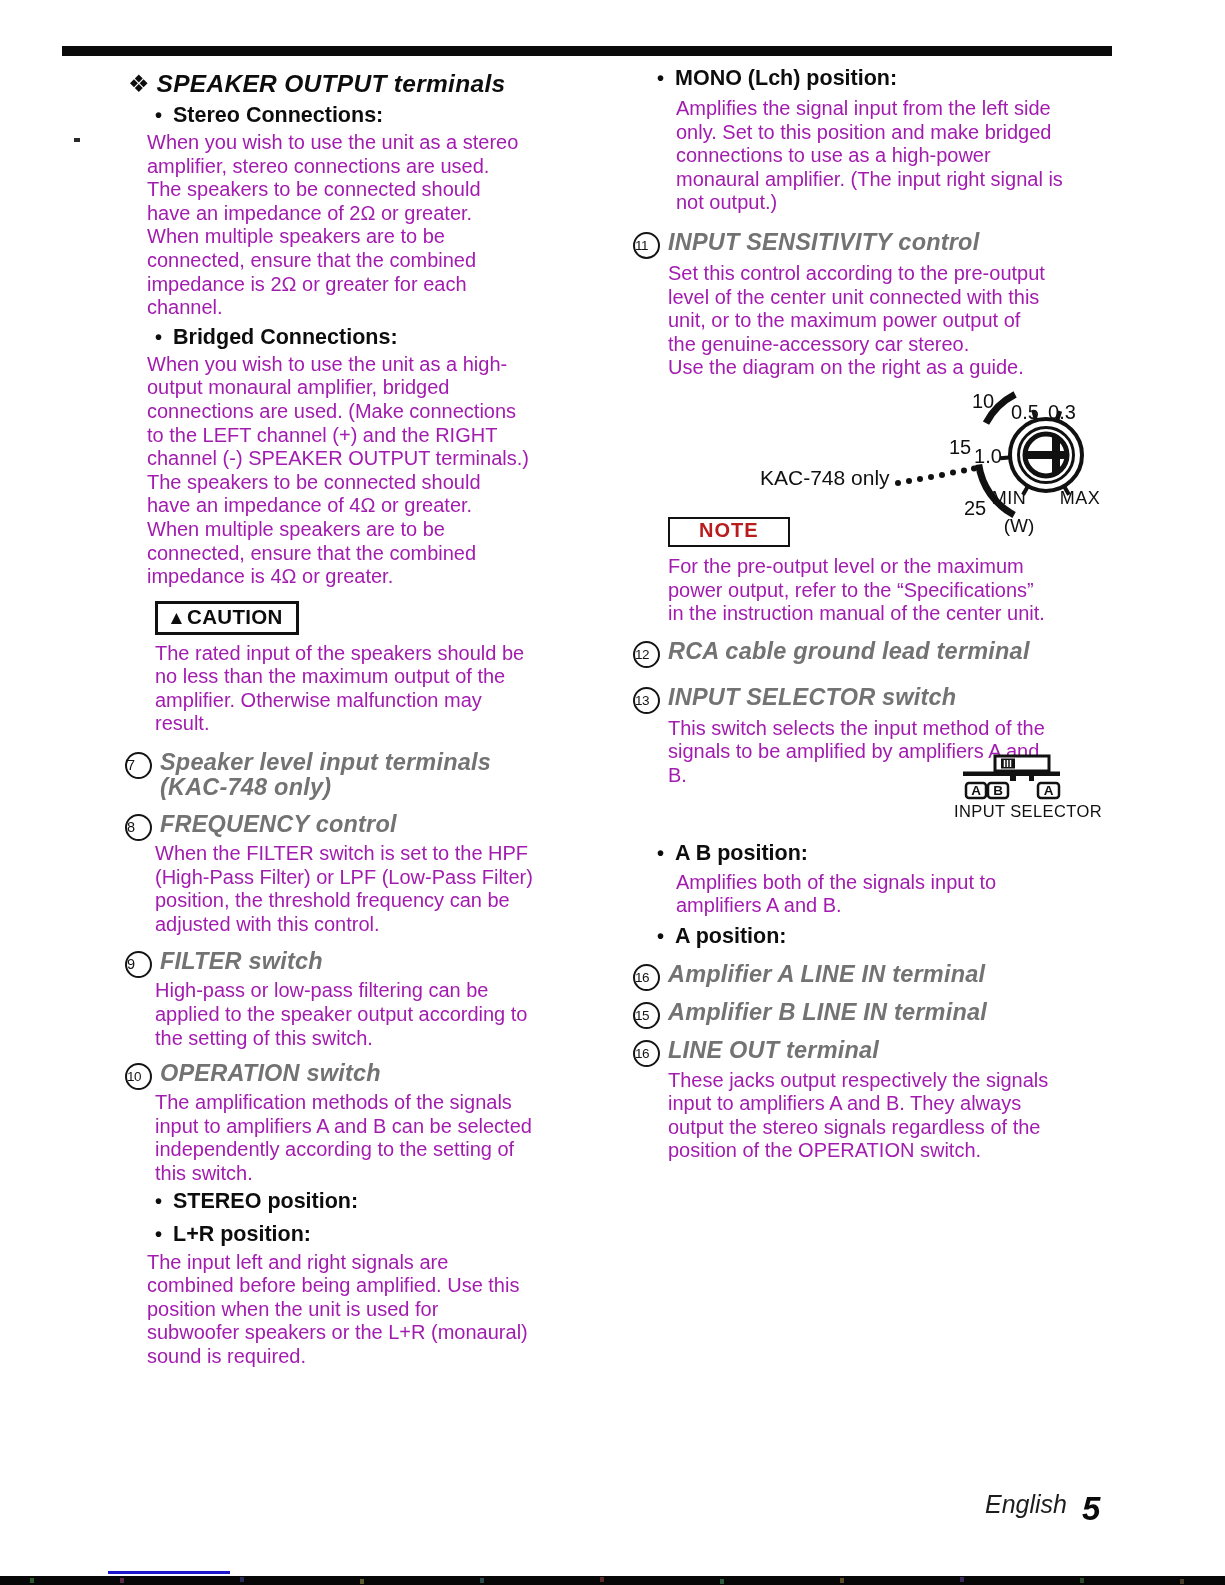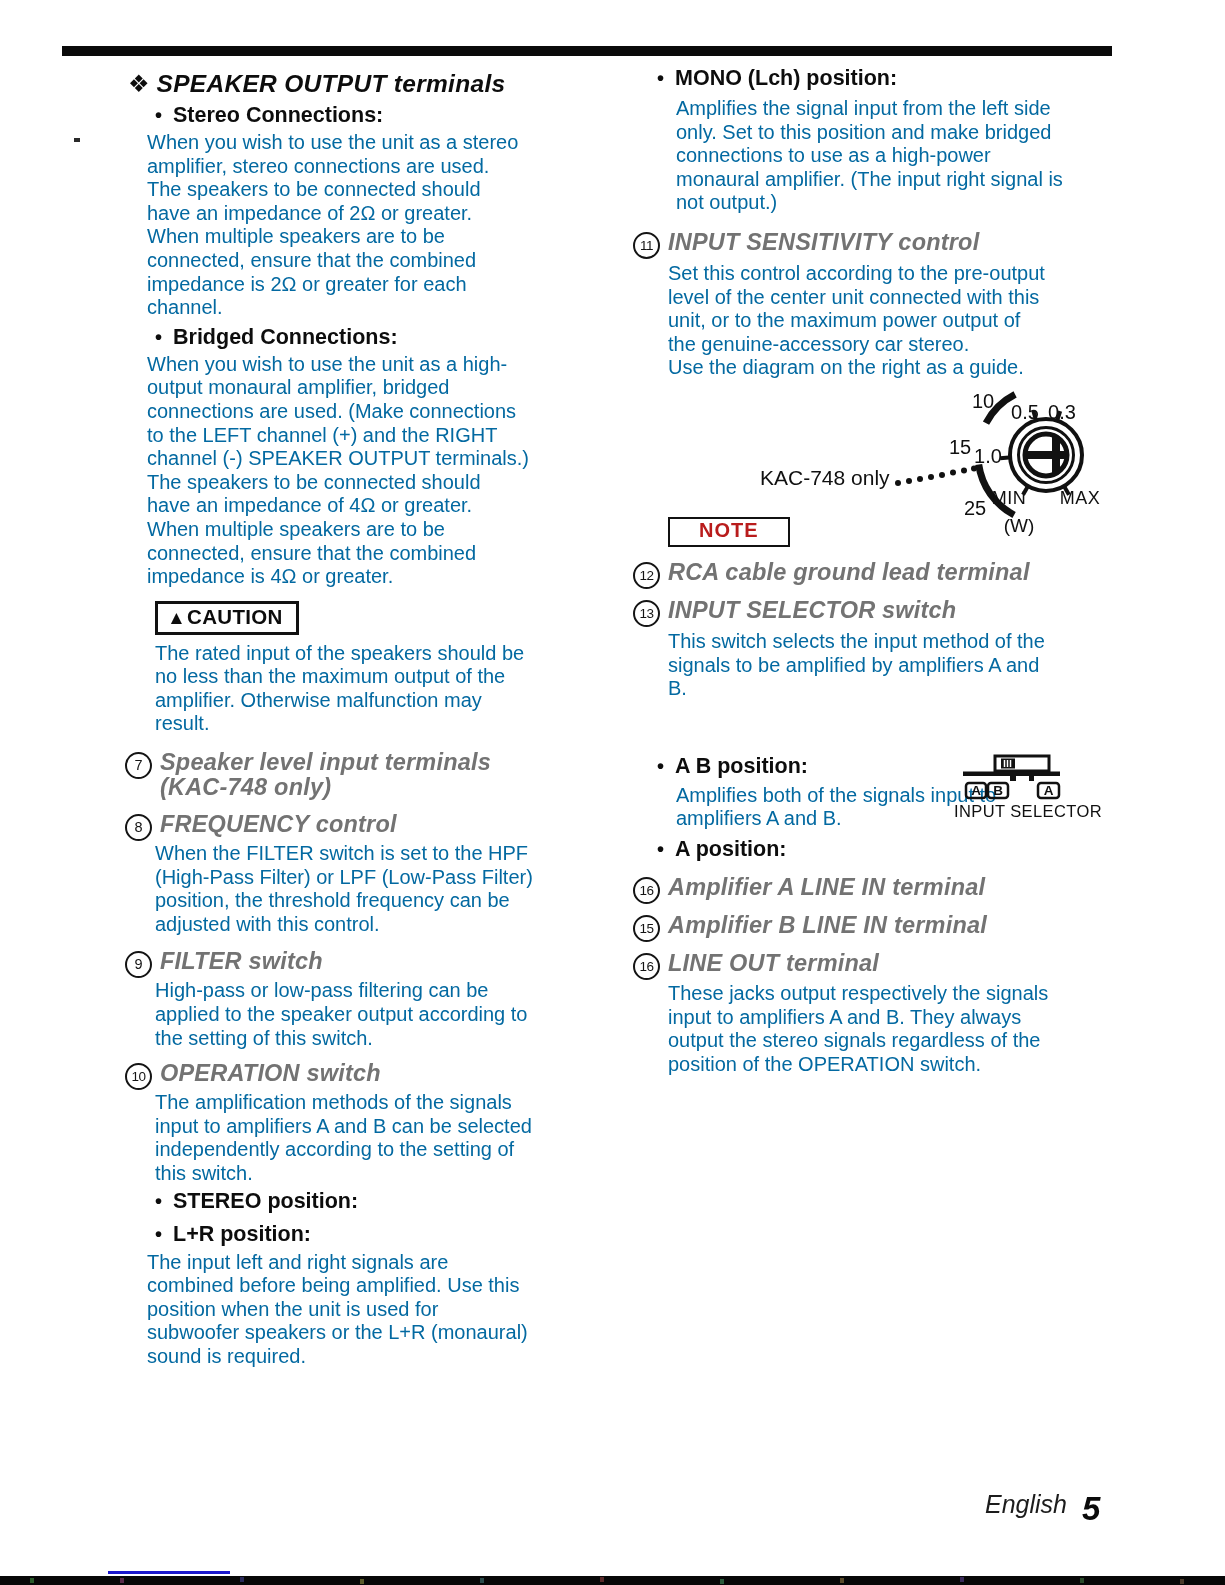--- a/index.html
+++ b/index.html
@@ -14,31 +14,31 @@
 
   .main-h{display:flex;align-items:flex-start;margin:8px 0 0 13px;
     font-style:italic;font-weight:700;font-size:24.5px;line-height:28px;letter-spacing:.3px;color:#0d0d0d;}
   .main-h .marker{font-style:normal;font-size:24px;line-height:28px;margin-right:7px;letter-spacing:0;}
 
   .bullet-h{display:flex;font-weight:700;font-size:21.5px;line-height:25px;color:#0d0d0d;}
   .lcol .bullet-h{margin-left:40px;}
   .rcol .bullet-h{margin-left:27px;}
   .bullet-h .dot{width:18px;flex:none;font-size:20px;}
 
-  .body{font-size:20px;line-height:23.6px;white-space:pre-line;color:#0369a1;width:462px;letter-spacing:0;}
+  .body{font-size:20px;line-height:23.6px;white-space:pre-line;color:#a21caf;width:462px;letter-spacing:0;}
   .lcol .blt-body{margin-left:32px;}
   .lcol .item-body{margin-left:40px;}
   .rcol .blt-body{margin-left:46px;}
   .rcol .item-body{margin-left:38px;}
 
   .item{display:flex;align-items:flex-start;}
   .lcol .item{margin-left:10px;}
   .rcol .item{margin-left:3px;}
   .inum{flex:none;width:23px;height:23px;border:2px solid #141414;border-radius:50%;
-    text-align:center;font-size:14.5px;line-height:23px;font-weight:400;font-style:normal;margin-top:2px;}
+    font-size:14.5px;line-height:23px;font-weight:400;font-style:normal;margin-top:2px;}
   .inum.two{font-size:13.5px;letter-spacing:-0.5px;}
   .ititle{font-weight:700;font-style:italic;font-size:23.5px;line-height:24.5px;margin-left:8px;
     letter-spacing:.2px;white-space:pre-line;color:#737373;}
 
   .cbox{width:fit-content;margin:12px 0 0 40px;border:3px solid #111;padding:1px 13px 3px 9px;
     font-weight:700;font-size:20.5px;letter-spacing:.3px;color:#0c0c0c;}
   .cbox .tri{margin-right:1px;font-size:19px;}
   .nbox{width:fit-content;margin:137px 0 0 38px;border:2.5px solid #111;padding:0 29px 3px 29px;
     font-weight:700;font-size:20px;letter-spacing:1px;color:#b91c1c;}
 
@@ -178,27 +178,30 @@
     </div>
     <div class="body item-body" style="margin-top:3px">Set this control according to the pre-output
 level of the center unit connected with this
 unit, or to the maximum power output of
 the genuine-accessory car stereo.
 Use the diagram on the right as a guide.</div>
 
     <div class="nbox">
       <span>NOTE</span>
     </div>
+    <div class="body item-body" style="margin-top:8px">For the pre-output level or the maximum
+power output, refer to the “Specifications”
+in the instruction manual of the center unit.</div>
 
     <div class="item" style="margin-top:13px">
       <span class="inum two">12</span>
       <span class="ititle">RCA cable ground lead terminal</span>
     </div>
 
-    <div class="item" style="margin-top:9px">
+    <div class="item" style="margin-top:17px">
       <span class="inum two">13</span>
       <span class="ititle">INPUT SELECTOR switch</span>
     </div>
     <div class="body item-body" style="margin-top:3px">This switch selects the input method of the
 signals to be amplified by amplifiers A and
 B.</div>
 
     <div class="bullet-h" style="margin-top:53px">
       <span class="dot">•</span>
       <span>A B position:</span>

